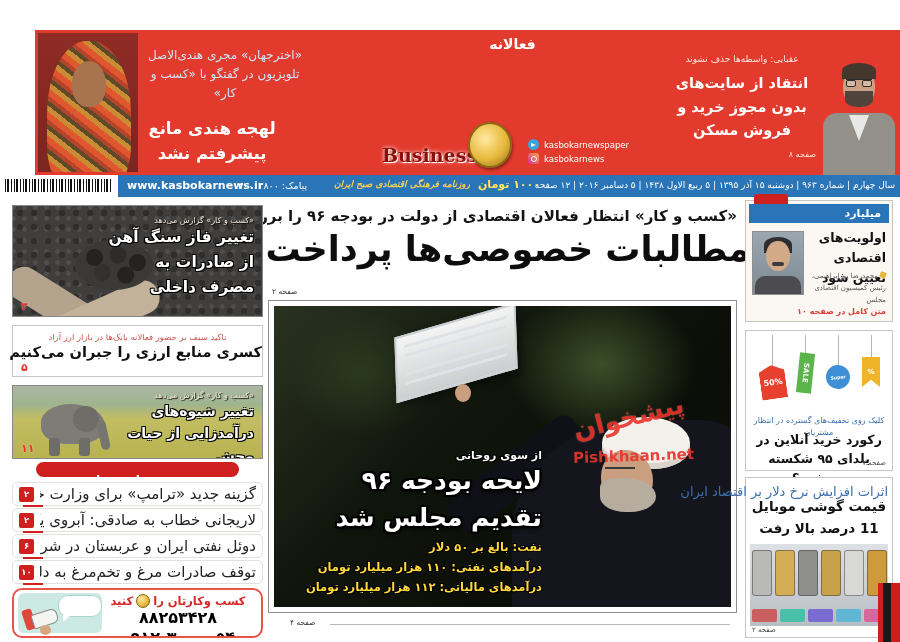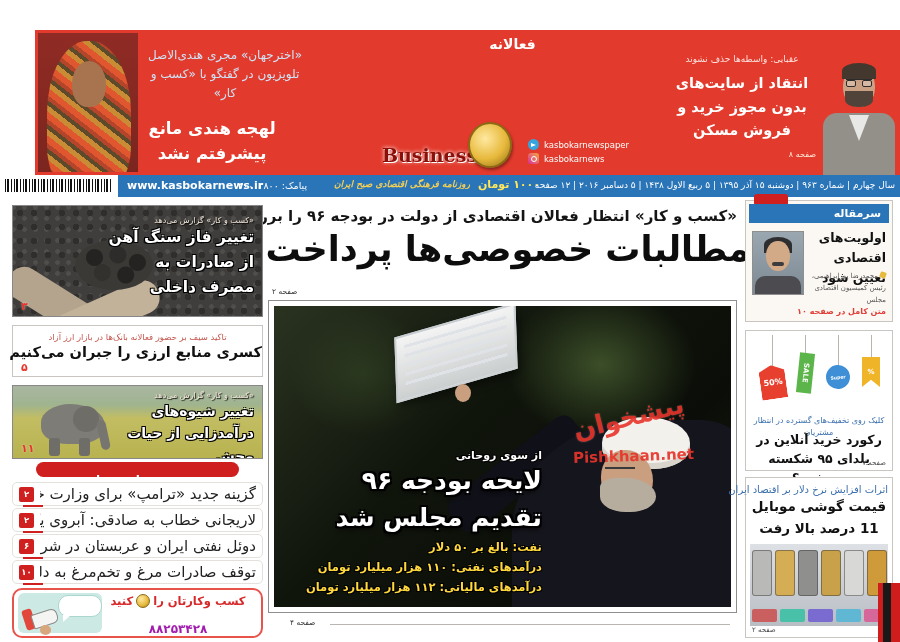--- a/index.html
+++ b/index.html
@@ -140,21 +140,21 @@
      font-size:7px;writing-mode:vertical-rl;}
   .tag-blue{left:76px;top:30px;width:24px;height:24px;background:#3f8fd6;border-radius:50%;font-size:4.5px;transform:rotate(-6deg);}
   .tag-yellow{left:112px;top:22px;width:18px;height:30px;background:#f0b429;font-size:7px;color:#fff;
      clip-path:polygon(0 0,100% 0,100% 100%,50% 76%,0 100%);}
   .yalda-kicker{position:absolute;left:4px;right:4px;top:84px;text-align:center;font-size:8px;color:var(--lblue);line-height:1.5;}
   .yalda-title{position:absolute;left:4px;right:4px;top:99px;text-align:center;font-size:12.5px;font-weight:900;
      color:#111;line-height:1.55;}
   .box-pref{position:absolute;right:6px;bottom:3px;font-size:7px;color:#444;}
 
   .mobile{right:7px;top:477px;width:148px;height:161px;}
-  .mobile-kicker{position:absolute;left:4px;right:4px;top:6px;text-align:right;font-size:10px;color:var(--lblue);}
+  .mobile-kicker{position:absolute;left:4px;right:4px;top:6px;text-align:right;font-size:13px;color:var(--lblue);}
   .mobile-title{position:absolute;left:4px;right:4px;top:18px;text-align:center;font-size:13.5px;font-weight:900;
      color:#111;line-height:1.6;}
   .phones{position:absolute;left:4px;right:4px;top:66px;height:82px;overflow:hidden;
      background:linear-gradient(180deg,#dde0e4,#b9bec5);}
   .ph-row1{position:absolute;left:2px;top:6px;display:flex;gap:3px;}
   .ph-row1 i{width:20px;height:46px;border-radius:3px;border:1px solid rgba(60,60,60,.5);}
   .ph-row2{position:absolute;left:2px;bottom:4px;display:flex;gap:3px;}
   .ph-row2 i{width:25px;height:13px;border-radius:2px;}
 
   
@@ -209,21 +209,21 @@
   .bubble::after{content:"";position:absolute;left:4px;bottom:-6px;width:0;height:0;
      border-top:7px solid #fff;border-right:8px solid transparent;}
   .mega-body{position:absolute;left:14px;top:18px;width:26px;height:15px;background:#f4f4f2;border:1px solid #8a8a8a;
      border-radius:2px 6px 6px 2px;transform:rotate(-18deg);}
   .mega-mouth{position:absolute;left:6px;top:16px;width:10px;height:21px;background:#e2473b;border-radius:3px;transform:rotate(-18deg);}
   .mega-hand{position:absolute;left:22px;top:32px;width:11px;height:10px;border-radius:50%;background:#d8a77e;}
   .ad-text{position:absolute;right:8px;top:4px;width:150px;text-align:center;}
   .ad-title{font-size:11.5px;font-weight:900;color:#d7282a;display:flex;align-items:center;justify-content:center;gap:3px;}
   .ad-coin{display:inline-block;width:14px;height:14px;border-radius:50%;
      background:radial-gradient(circle at 35% 32%,#ffe9a0,#e7b93c 60%,#9c7718);border:1px solid #8a6a14;}
-  .ad-phone{font-size:12px;font-weight:900;color:#a21caf;direction:ltr;line-height:1.25;margin-top:14px;}
+  .ad-phone{font-size:16px;font-weight:900;color:#000000;direction:ltr;line-height:1.25;}
 
   .corner-stripes{left:878px;top:583px;width:22px;height:59px;
      background:repeating-linear-gradient(90deg,#cf1d1d 0 5px,#191919 5px 13px,#cf1d1d 13px 17px);}
 </style>
 </head>
 <body>
 
 <div class="page">
 
   <div class="abs masthead">
@@ -309,21 +309,21 @@
         <div class="mp-fact">درآمدهای نفتی: ۱۱۰ هزار میلیارد تومان</div>
         <div class="mp-fact">درآمدهای مالیاتی: ۱۱۲ هزار میلیارد تومان</div>
       </div>
     </div>
   </div>
   <div class="abs photo-pref">صفحه ۴</div>
   <div class="abs photo-rule"></div>
 
   <div class="abs sidebox editorial">
     <div class="ed-tab"></div>
-    <div class="ed-head">سرمقاله</div>
+    <div class="ed-head">میلیارد</div>
     <div class="ed-photo">
       <div class="ed-hair"></div>
       <div class="ed-face"></div>
       <div class="ed-mus"></div>
       <div class="ed-sho"></div>
     </div>
     <div class="ed-title">اولویت‌های اقتصادی تعیین شود</div>
     <div class="ed-byline"><span class="ed-bullet"></span><span>محمدرضا پورابراهیمی، رئیس کمیسیون اقتصادی مجلس</span></div>
     <div class="ed-note">متن کامل در صفحه ۱۰</div>
   </div>

